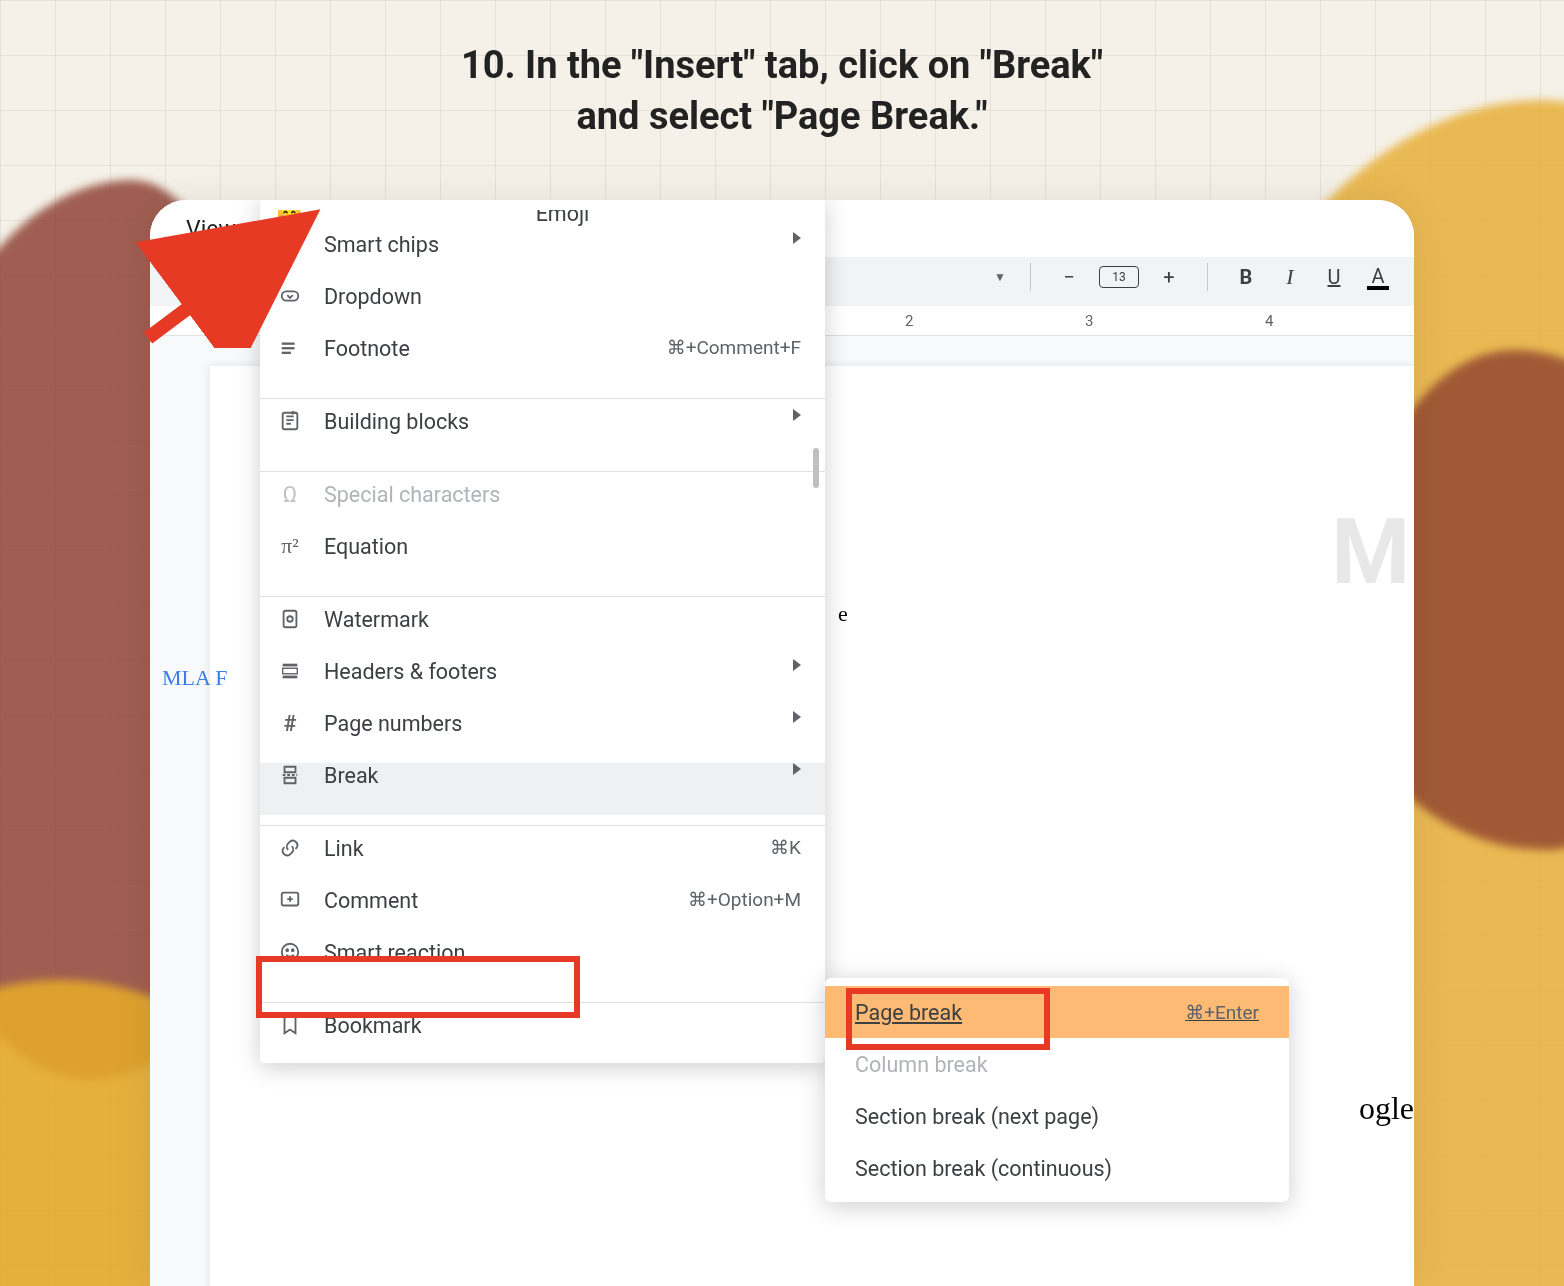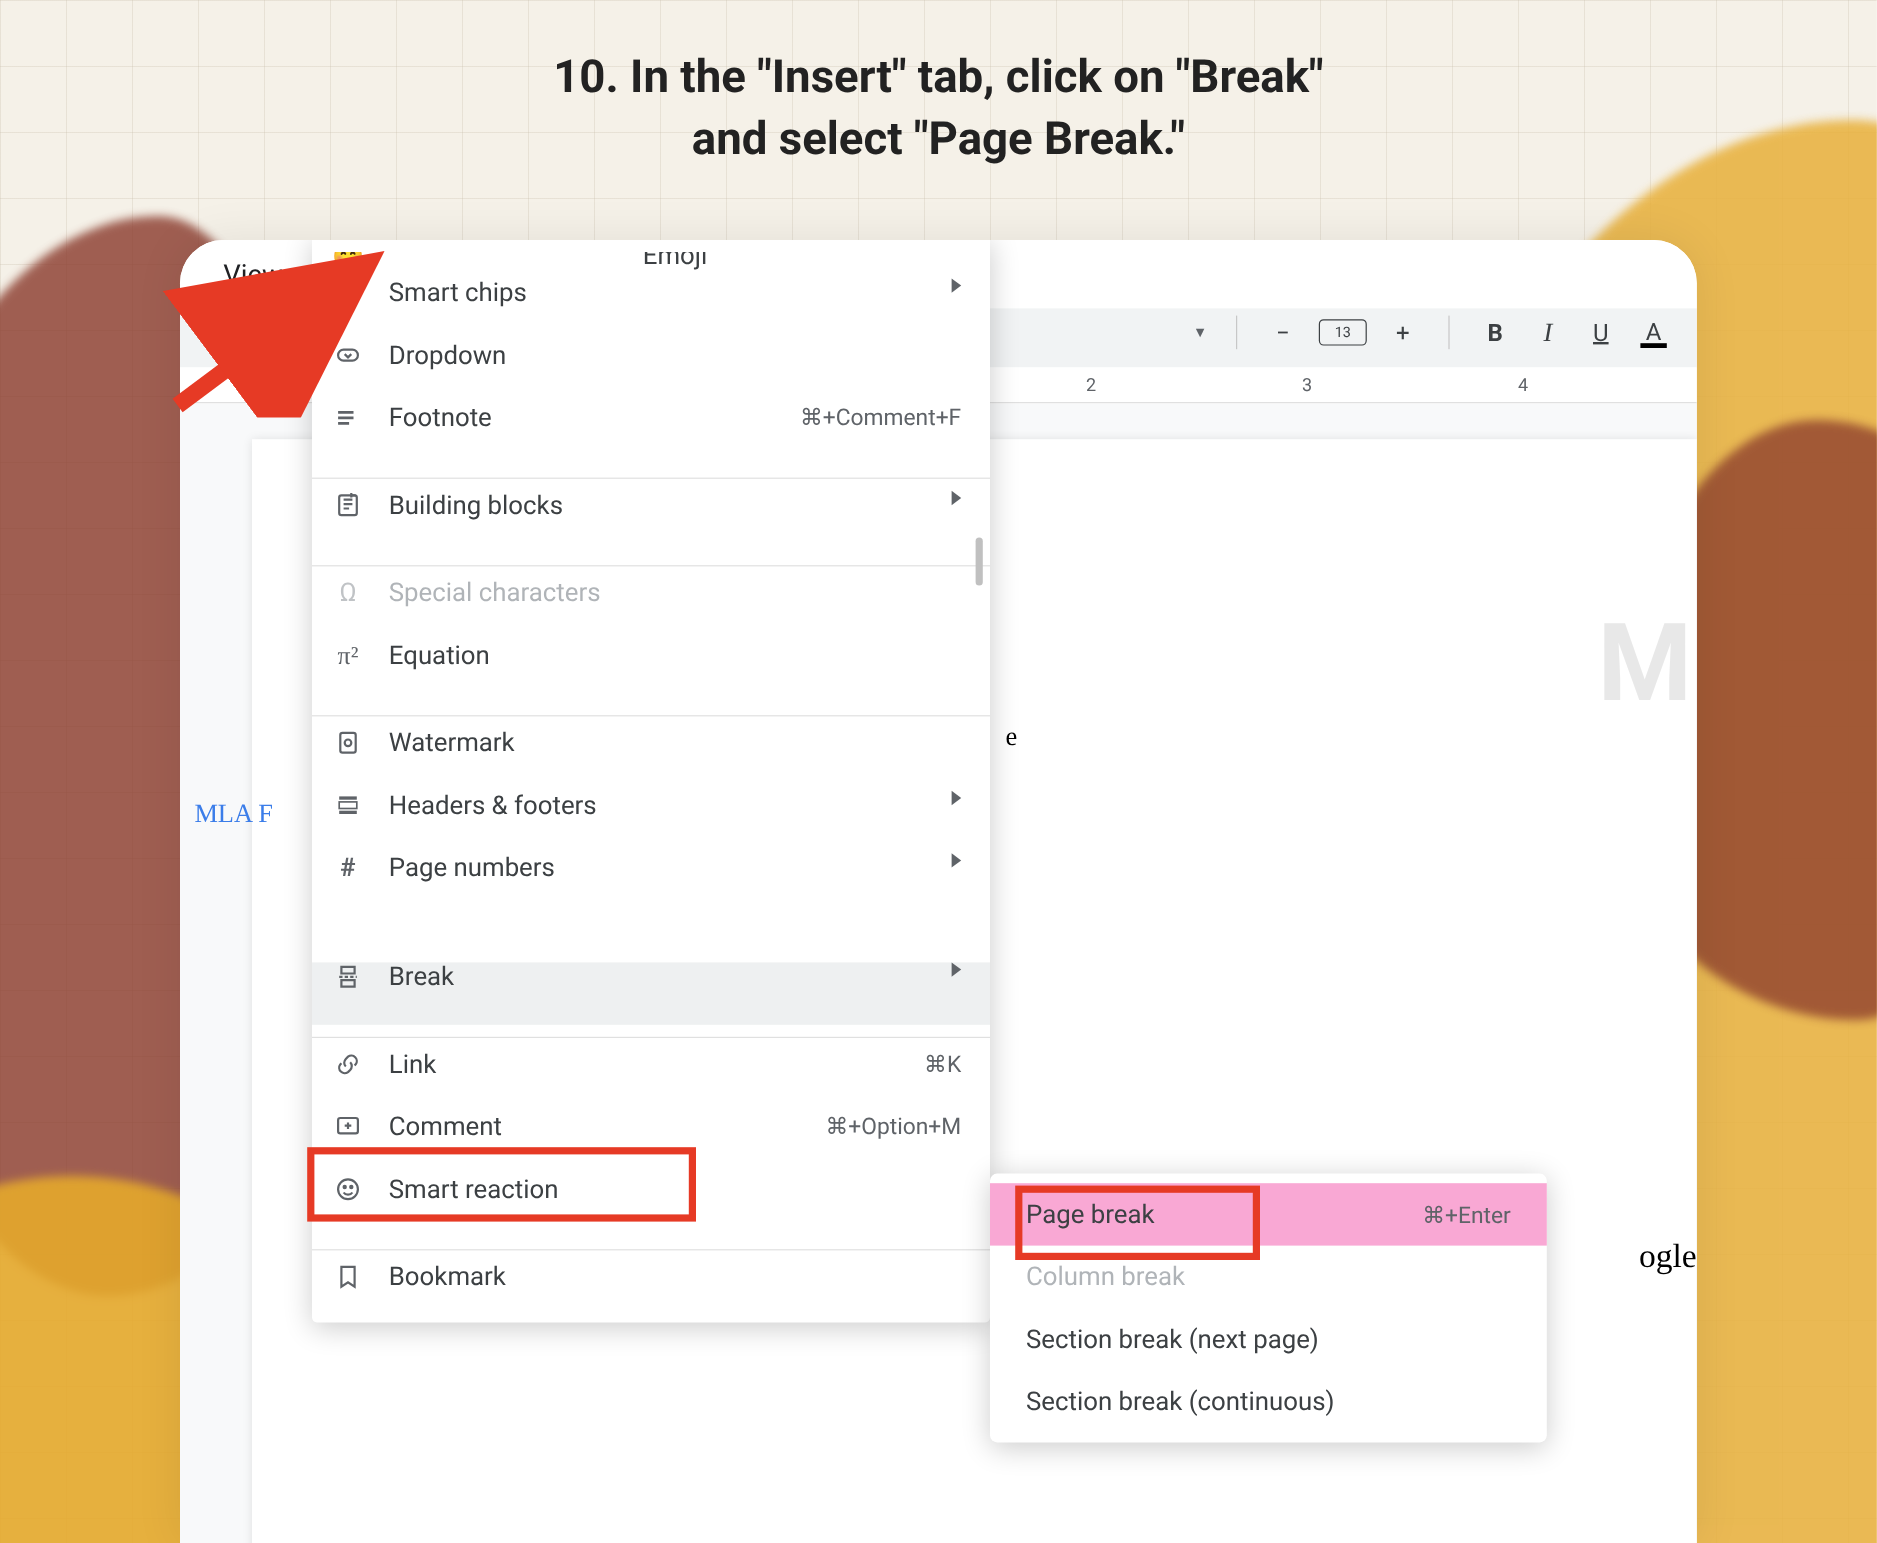--- a/index.html
+++ b/index.html
@@ -146,22 +146,22 @@
       position: absolute;
       left: 12px;
       top: 465px;
       color: #3b7de9;
       font-size: 22px;
       font-family: "Times New Roman", serif;
     }
     .doc-text-googl {
       position: absolute;
       right: 0;
-      top: 832px;
-      font-size: 28px;
+      top: 890px;
+      font-size: 32px;
       font-family: "Times New Roman", serif;
       color: #000;
     }
     .watermark-big {
       position: absolute;
       right: 0;
       top: 300px;
       font-size: 90px;
       font-weight: 700;
       color: rgba(180,180,180,0.3);
@@ -193,21 +193,21 @@
     .menu-row {
       display: flex;
       align-items: flex-start;
       height: 52px;
       padding: 0 24px 0 18px;
       font-size: 21.5px;
       color: #3c4043;
       cursor: pointer;
       position: relative;
     }
-    .menu-row.highlighted { background: #eef0f1; margin-top: 39px; }
+    .menu-row.highlighted { background: #eef0f1; }
     .menu-row.disabled { color: #b0b4b8; cursor: default; }
     .menu-icon {
       width: 24px;
       height: 24px;
       margin-right: 22px;
       display: inline-flex;
       align-items: center;
       justify-content: center;
       color: #5f6368;
       flex-shrink: 0;
@@ -246,21 +246,21 @@
     }
     .sub-row {
       display: flex;
       align-items: center;
       height: 52px;
       padding: 0 30px;
       font-size: 21.5px;
       color: #3c4043;
       cursor: pointer;
     }
-    .sub-row.highlighted { background: #f9a8d4; }
+    .sub-row.highlighted { background: #fdba74; text-decoration: underline; }
     .sub-row.disabled { color: #b0b4b8; cursor: default; }
     .sub-shortcut { margin-left: auto; color: #5f6368; font-size: 19px; }
 
     
     .pointer-arrow {
       position: absolute;
       left: 128px;
       top: 208px;
       z-index: 70;
     }

